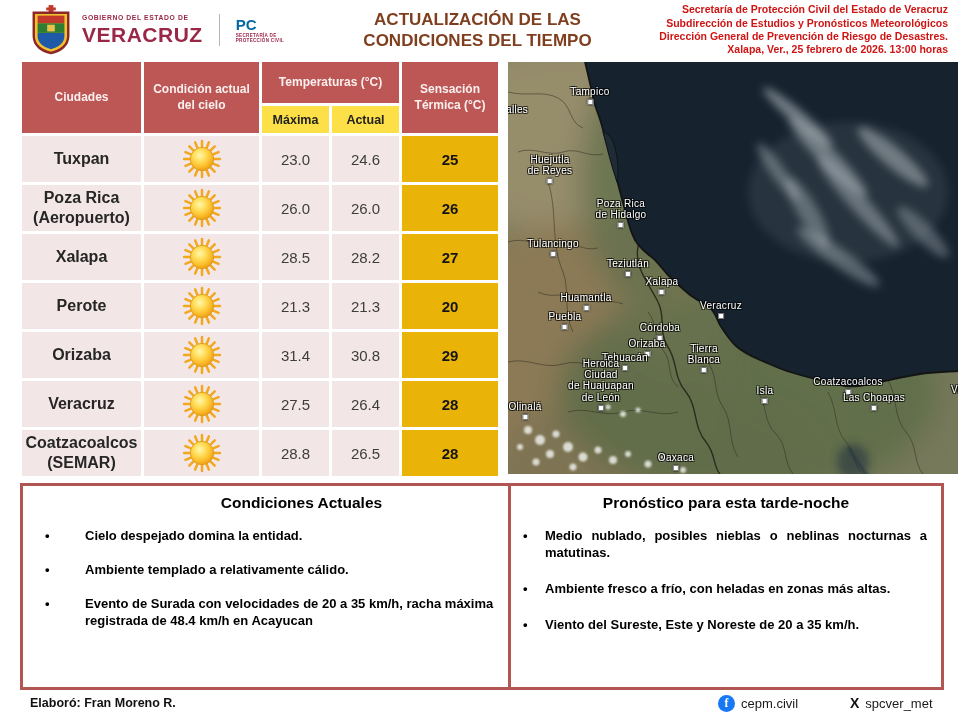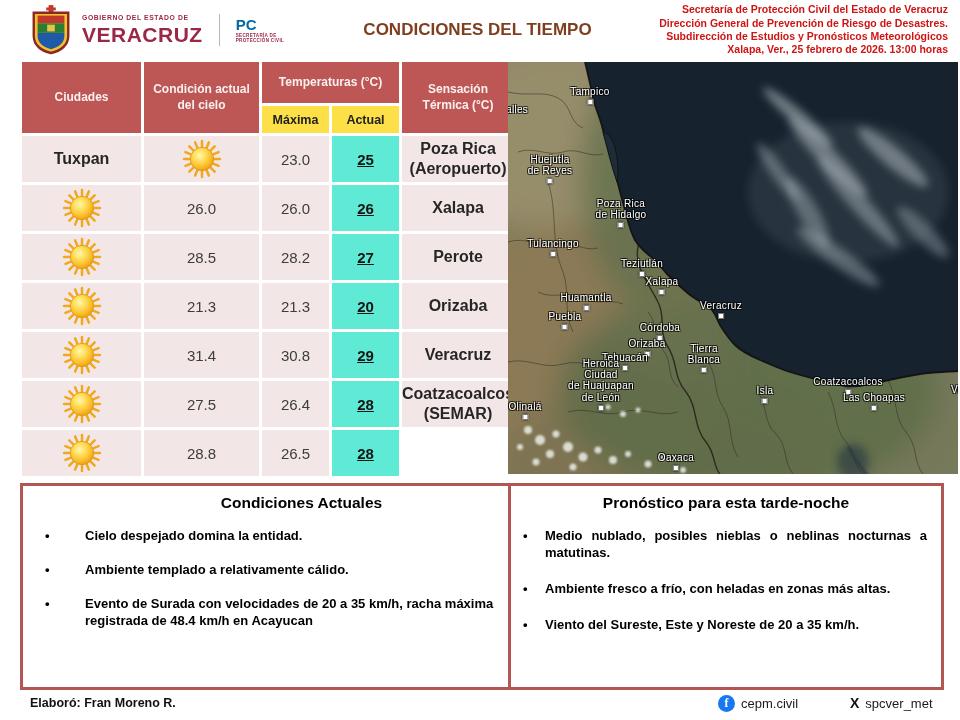--- a/index.html
+++ b/index.html
@@ -32,21 +32,21 @@
   .cell { display:flex; align-items:center; justify-content:center; text-align:center; }
   .th { background:#bd5755; color:#faf0ef; font-weight:bold; font-size:12px; line-height:1.3; padding:2px; }
   .th-ciudades { grid-column:1; grid-row:1/3; }
   .th-condicion { grid-column:2; grid-row:1/3; }
   .th-temps { grid-column:3/5; grid-row:1; }
   .th-sens { grid-column:5; grid-row:1/3; }
   .sub-th { background:#fde047; color:#222222; font-weight:bold; font-size:12.5px; }
   .cell-city { background:#f2e7e6; font-weight:bold; font-size:16px; color:#262626; white-space:pre-line; line-height:1.25; }
   .cell-sky { background:#f2e7e6; }
   .cell-temp { background:#f2e7e6; font-size:15px; color:#3d3d3d; }
-  .cell-feel { background:#5eead4; font-size:15px; font-weight:bold; color:#141414;text-decoration:underline; }
+  .cell-feel { background:#eab308; font-size:15px; font-weight:bold; color:#141414; }
   .sun { width:40px; height:40px; }
 
   
   .map { position:absolute; left:508px; top:62px; width:450px; height:412px; overflow:hidden; background:#77795b; }
   .map svg.map-art { position:absolute; left:0; top:0; }
   .map-labels { position:absolute; inset:0; }
   .map-city { position:absolute; transform:translateX(-50%); display:flex; flex-direction:column; align-items:center; }
   .map-city-name {
     font-size:10px; color:#ffffff; letter-spacing:.3px; line-height:1.12; text-align:center; white-space:pre-line;
     text-shadow:-1px -1px 0 rgba(0,0,0,.75), 1px -1px 0 rgba(0,0,0,.75), -1px 1px 0 rgba(0,0,0,.75), 1px 1px 0 rgba(0,0,0,.75);
@@ -127,26 +127,27 @@
         <span class="state-name">VERACRUZ</span>
       </div>
       <div class="logo-divider"></div>
       <div class="pc-block">
         <span class="pc-label">PC</span>
         <span class="pc-sub">SECRETARÍA DE
 PROTECCIÓN CIVIL</span>
       </div>
     </div>
     <div class="title-block">
+      <div>ACTUALIZACIÓN DE LAS</div>
       <div>CONDICIONES DEL TIEMPO</div>
     </div>
     <div class="org-block">
       <div>Secretaría de Protección Civil del Estado de Veracruz</div>
+      <div>Subdirección de Estudios y Pronósticos Meteorológicos</div>
       <div>Dirección General de Prevención de Riesgo de Desastres.</div>
-      <div>Subdirección de Estudios y Pronósticos Meteorológicos</div>
       <div>Xalapa, Ver., 25 febrero de 2026. 13:00 horas</div>
     </div>
   </div>
 
   <div class="weather-table">
     <div class="cell th th-ciudades">Ciudades</div>
     <div class="cell th th-condicion" style="white-space:pre-line">Condición actual
 del cielo</div>
     <div class="cell th th-temps">Temperaturas (°C)</div>
     <div class="cell th th-sens" style="white-space:pre-line">Sensación
@@ -154,20 +155,21 @@
     <div class="cell sub-th" style="grid-column:3;grid-row:2">Máxima</div>
     <div class="cell sub-th" style="grid-column:4;grid-row:2">Actual</div>
 
     <div class="cell cell-city">Tuxpan</div>
     <div class="cell cell-sky">
       <svg class="sun">
           <use href="#sun-sym"></use>
         </svg>
     </div>
     <div class="cell cell-temp cell-max">23.0</div>
+    <div class="cell cell-temp cell-actual">24.6</div>
     <div class="cell cell-feel">25</div>
 
     <div class="cell cell-city">Poza Rica
 (Aeropuerto)</div>
     <div class="cell cell-sky">
       <svg class="sun">
           <use href="#sun-sym"></use>
         </svg>
     </div>
     <div class="cell cell-temp cell-max">26.0</div>
@@ -323,21 +325,21 @@
         </div>
         <div class="map-city" style="left: 113px; top: 136px;">
           <span class="map-city-name">Poza Rica
 de Hidalgo</span>
           <span class="map-dot"></span>
         </div>
         <div class="map-city" style="left: 45px; top: 176px;">
           <span class="map-city-name">Tulancingo</span>
           <span class="map-dot"></span>
         </div>
-        <div class="map-city" style="left: 134px; top: 196px;">
+        <div class="map-city" style="left: 120px; top: 196px;">
           <span class="map-city-name">Teziutlán</span>
           <span class="map-dot"></span>
         </div>
         <div class="map-city" style="left: 154px; top: 214px;">
           <span class="map-city-name">Xalapa</span>
           <span class="map-dot"></span>
         </div>
         <div class="map-city" style="left: 78px; top: 230px;">
           <span class="map-city-name">Huamantla</span>
           <span class="map-dot"></span>

